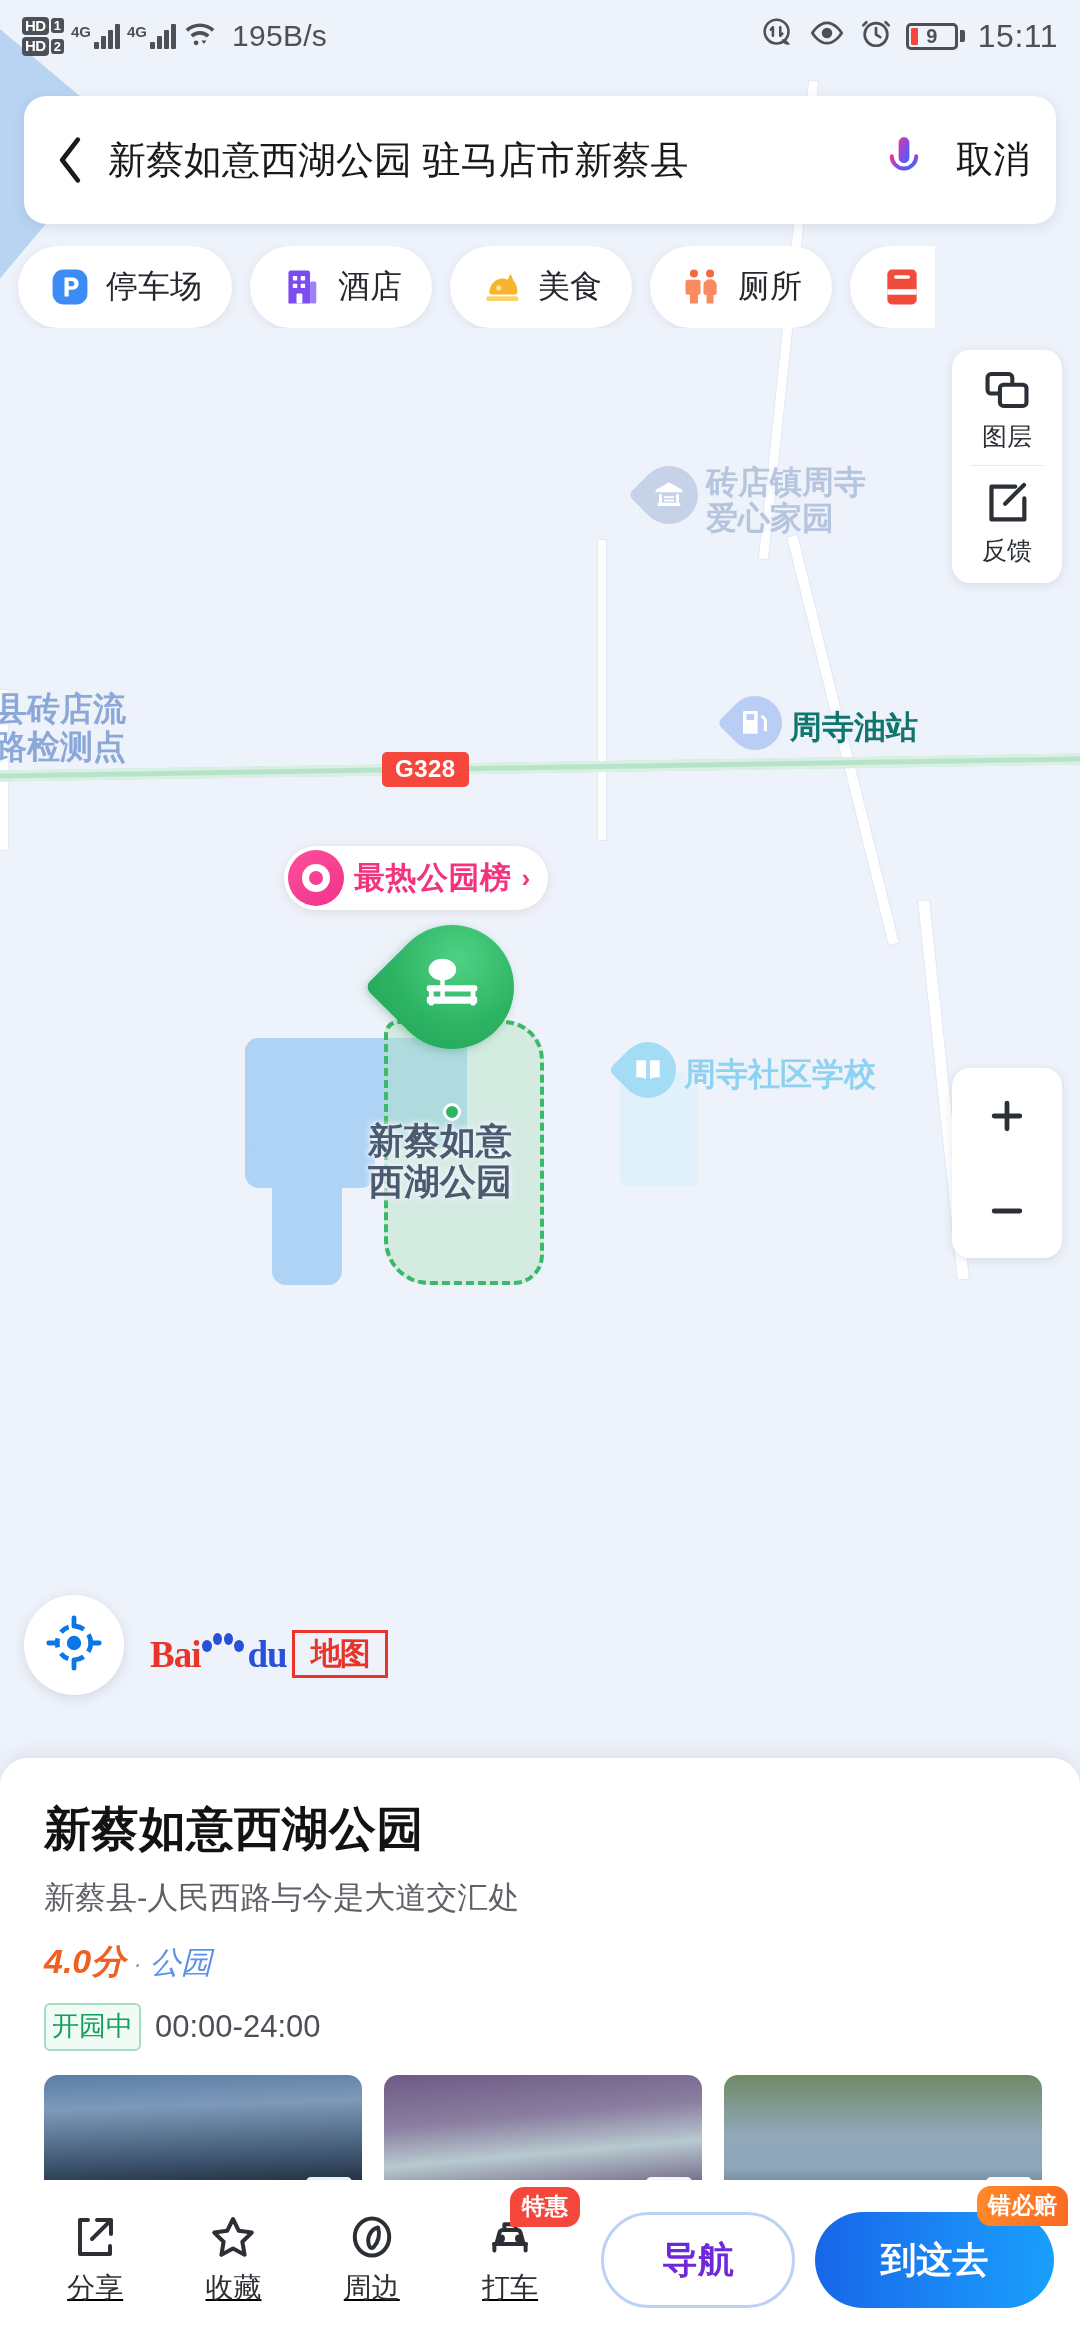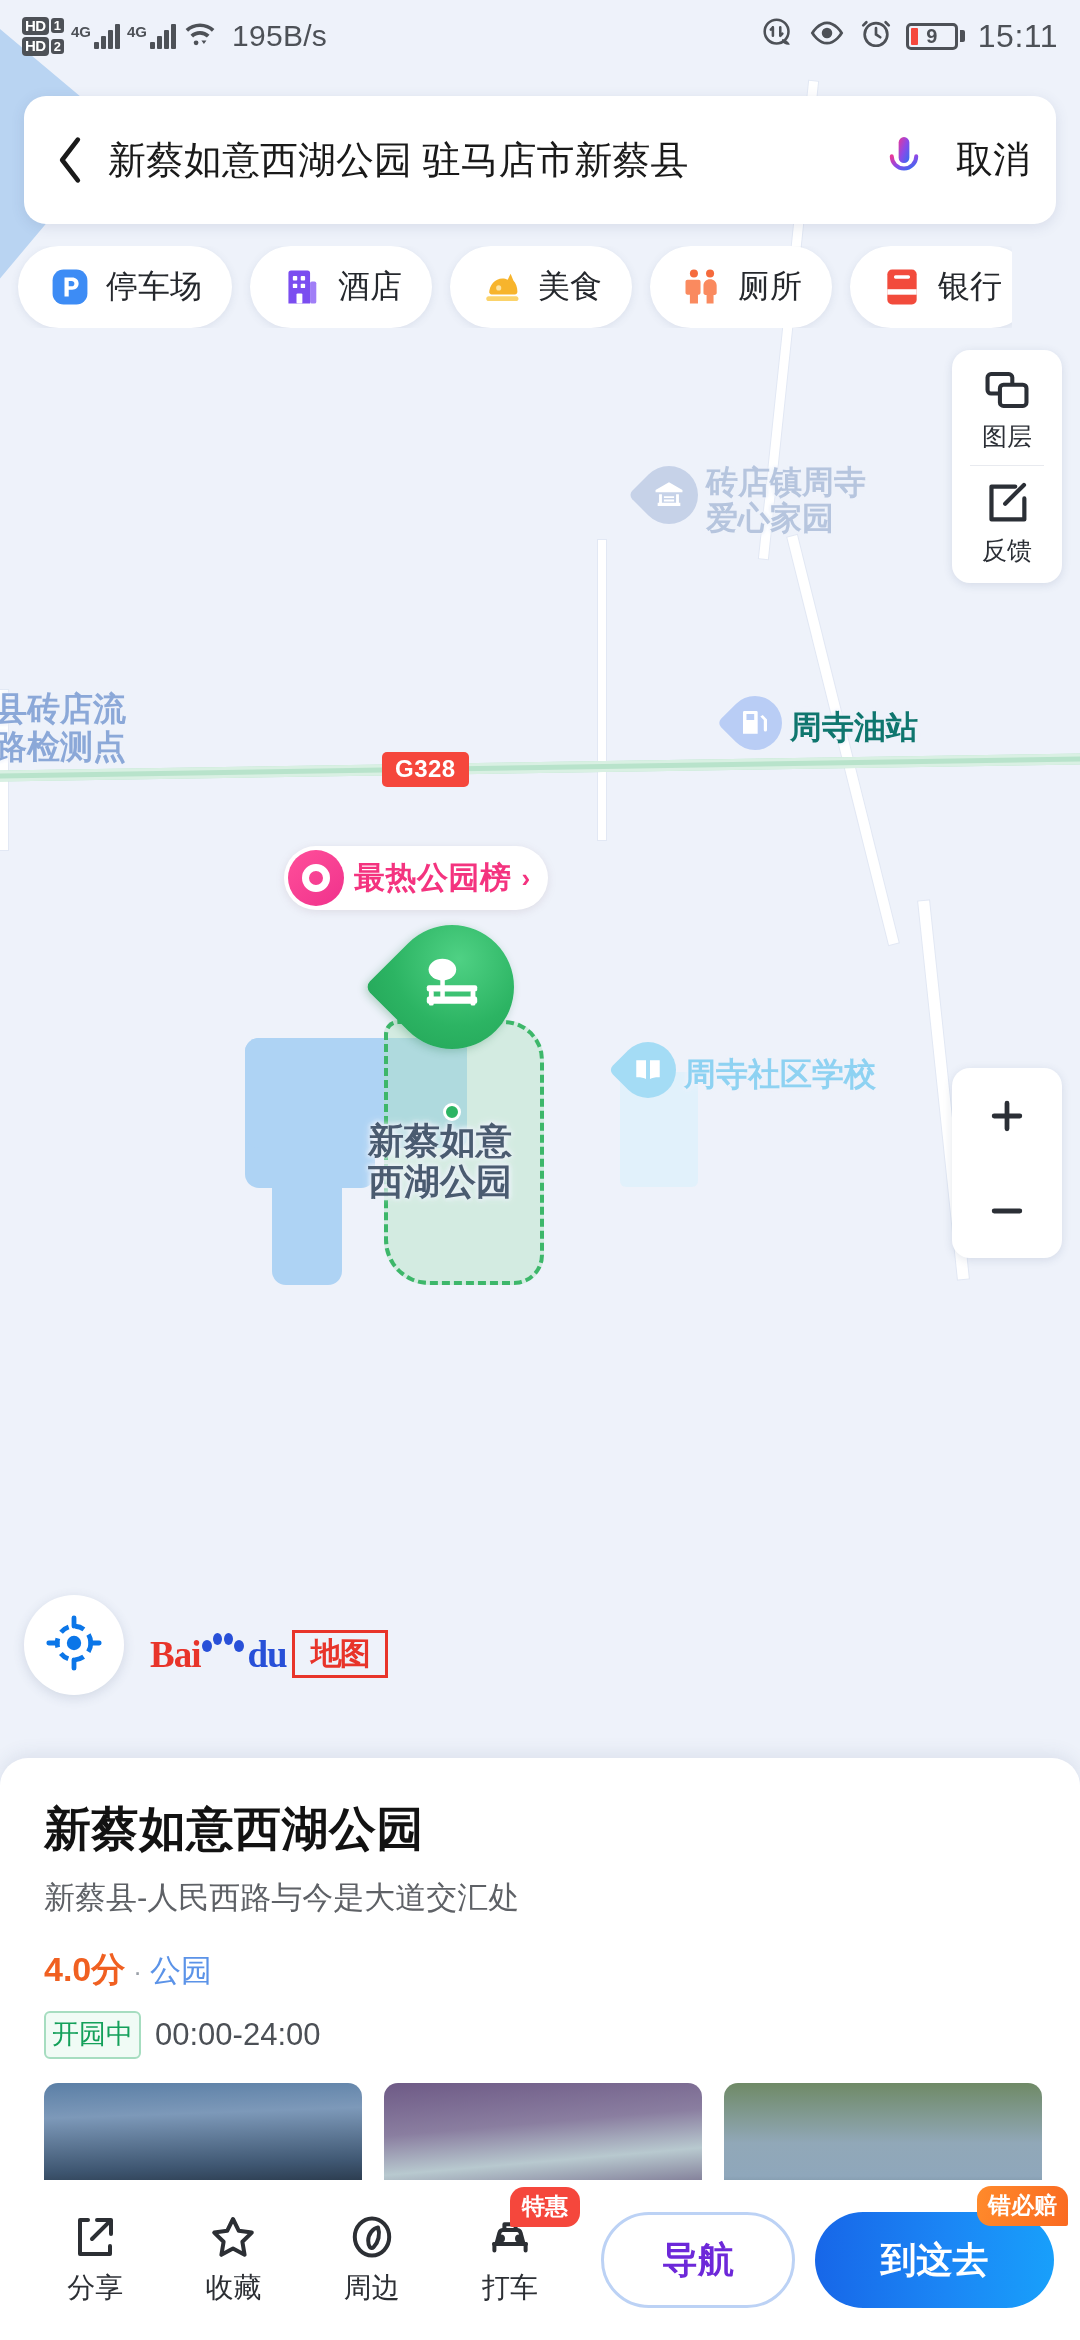--- a/index.html
+++ b/index.html
@@ -223,21 +223,21 @@
   }
   .search-text {
     flex:1; font-size:38px; color:#1a1a1a; margin-left:10px;
     white-space:nowrap; overflow:hidden; text-overflow:ellipsis;
   }
   .mic { width:60px; height:60px; flex-shrink:0; display:flex; align-items:center; justify-content:center; }
   .cancel { font-size:37px; color:#1a1a1a; margin-left:22px; flex-shrink:0; }
 
   
   .chips {
-    position:absolute; left:0; top:246px; width:1012px; height:82px;
+    position:absolute; left:0; top:246px; width:935px; height:82px;
     display:flex; gap:18px; padding-left:18px;
     z-index:28;
     overflow:hidden;
   }
   .chip {
     height:82px; background:#fff; border-radius:41px;
     display:flex; align-items:center; gap:14px;
     padding:0 30px;
     box-shadow:0 2px 8px rgba(60,80,120,.10);
     flex-shrink:0;
@@ -290,21 +290,21 @@
     position:absolute; left:0; top:1758px; width:1080px; height:582px;
     background:#fff;
     border-radius:28px 28px 0 0;
     box-shadow:0 -4px 18px rgba(60,80,120,.10);
     z-index:35;
     overflow:hidden;
   }
   .card-inner { padding:40px 44px 0; }
   .poi-title { font-size:47px; font-weight:bold; color:#121212; letter-spacing:.5px; }
   .poi-addr { font-size:31px; color:#5e6166; margin-top:16px; }
-  .poi-meta { display:flex; align-items:baseline; gap:8px; margin-top:28px; }
+  .poi-meta { display:flex; align-items:baseline; gap:8px; margin-top:20px;font-style:italic; }
   .rating { font-size:34px; font-weight:bold; color:#f06021; }
   .dot-sep { font-size:26px; color:#9aa0a8; }
   .cat { font-size:31px; color:#5b93e8; }
   .poi-hours { display:flex; align-items:center; gap:14px; margin-top:18px; }
   .open-badge {
     font-size:27px; color:#13a05a;
     border:2px solid #a6ddc0; background:#f0fbf5;
     border-radius:6px; padding:3px 6px 5px;
   }
   .hours-txt { font-size:31px; color:#4c5056; }
@@ -342,20 +342,21 @@
     position:absolute; left:0; bottom:0; width:1080px; height:160px;
     background:#fff;
     display:flex; align-items:center;
     padding:0 26px;
     z-index:40;
   }
   .bb-item {
     width:140px;
     display:flex; flex-direction:column; align-items:center; gap:8px;
     position:relative;
+    text-decoration:underline;
   }
   .bb-item .bl { font-size:28px; color:#2c2f34; }
   .bb-badge {
     position:absolute; top:-26px; left:50%;
     background:#f5473c; color:#fff;
     font-size:23px; font-weight:bold;
     border-radius:14px 14px 14px 2px;
     padding:4px 12px 5px;
     white-space:nowrap;
     z-index:3;

